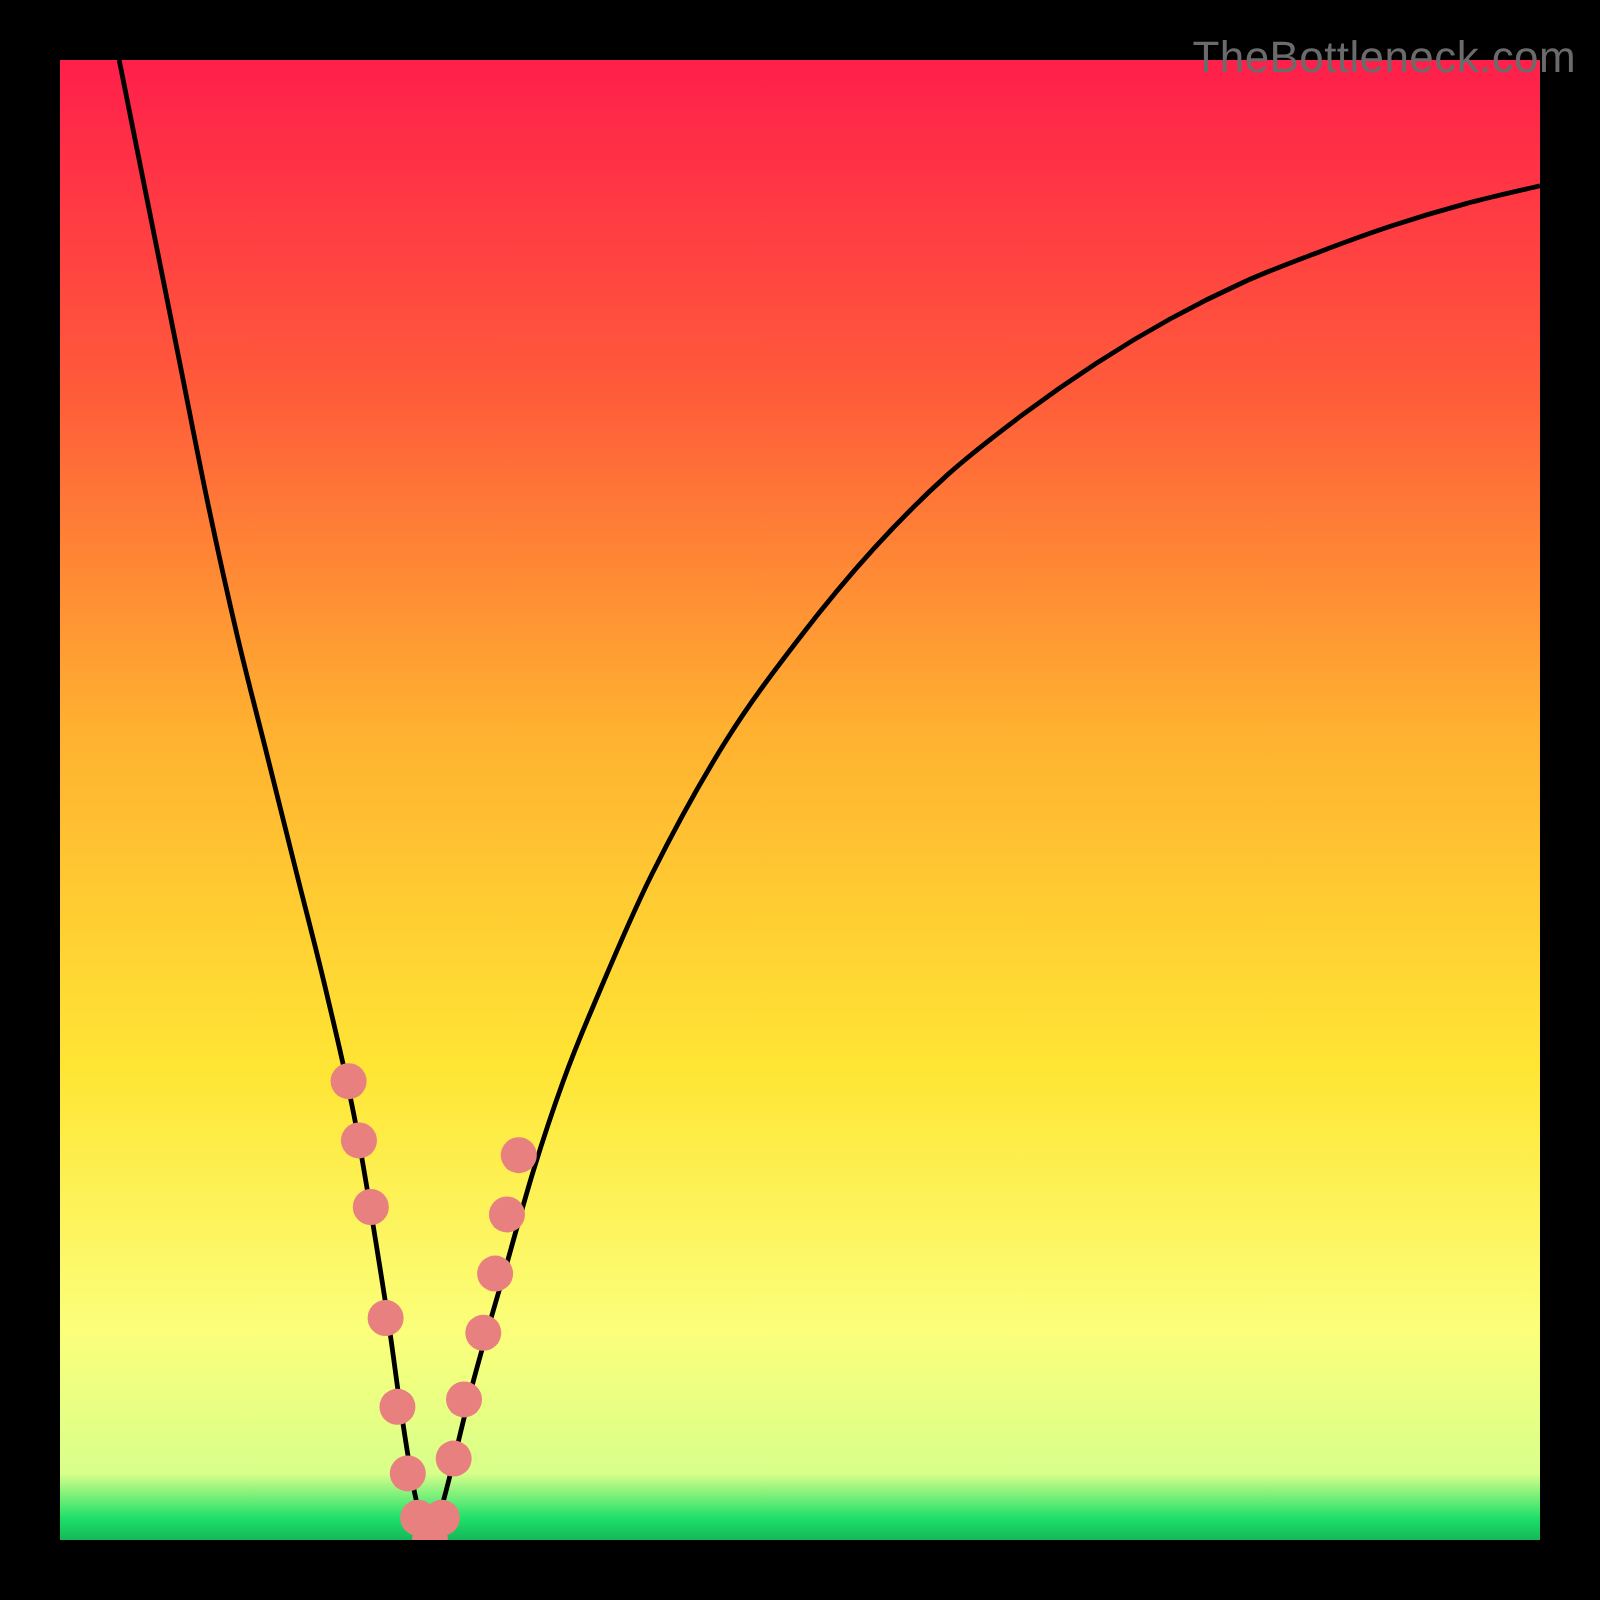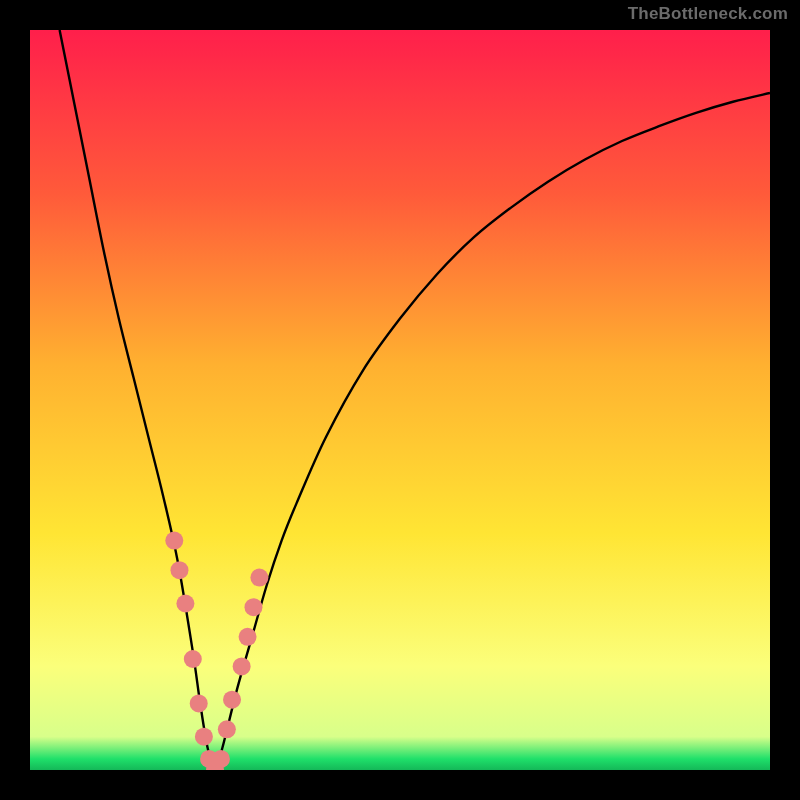--- a/index.html
+++ b/index.html
@@ -20,25 +20,25 @@
   .plot {
     position: absolute;
     left: 30px;
     top: 30px;
     width: 740px;
     height: 740px;
     overflow: hidden;
   }
   .watermark {
     position: absolute;
-    top: 4px;
+    top: 16px;
     right: 12px;
     color: #6b6b6b;
-    font-size: 17px;
-    font-weight: 700;
+    font-size: 22px;
+    font-weight: 400;
     letter-spacing: 0.2px;
     user-select: none;
   }
 </style>
 </head>
 <body>
 
 <div class="frame">
   <div class="plot">
     <svg id="chart-svg" width="740" height="740" viewBox="0 0 740 740">

